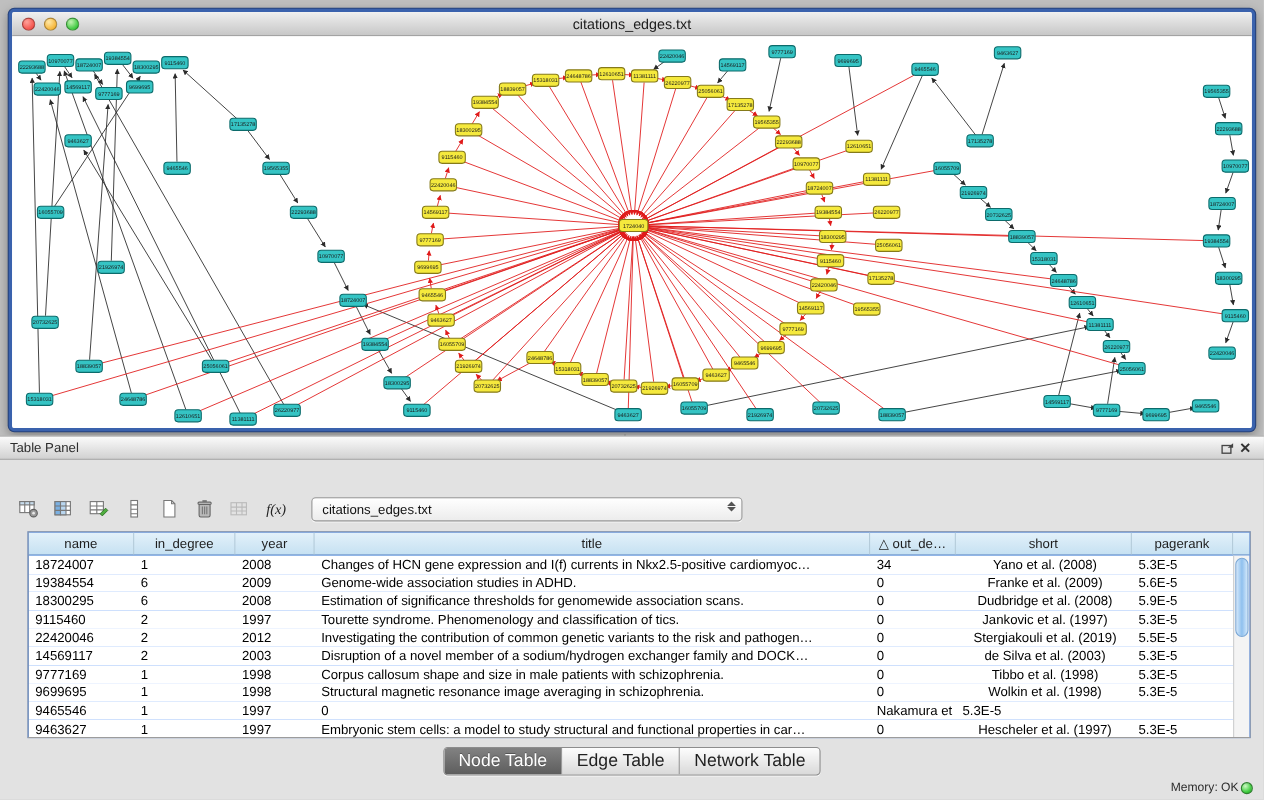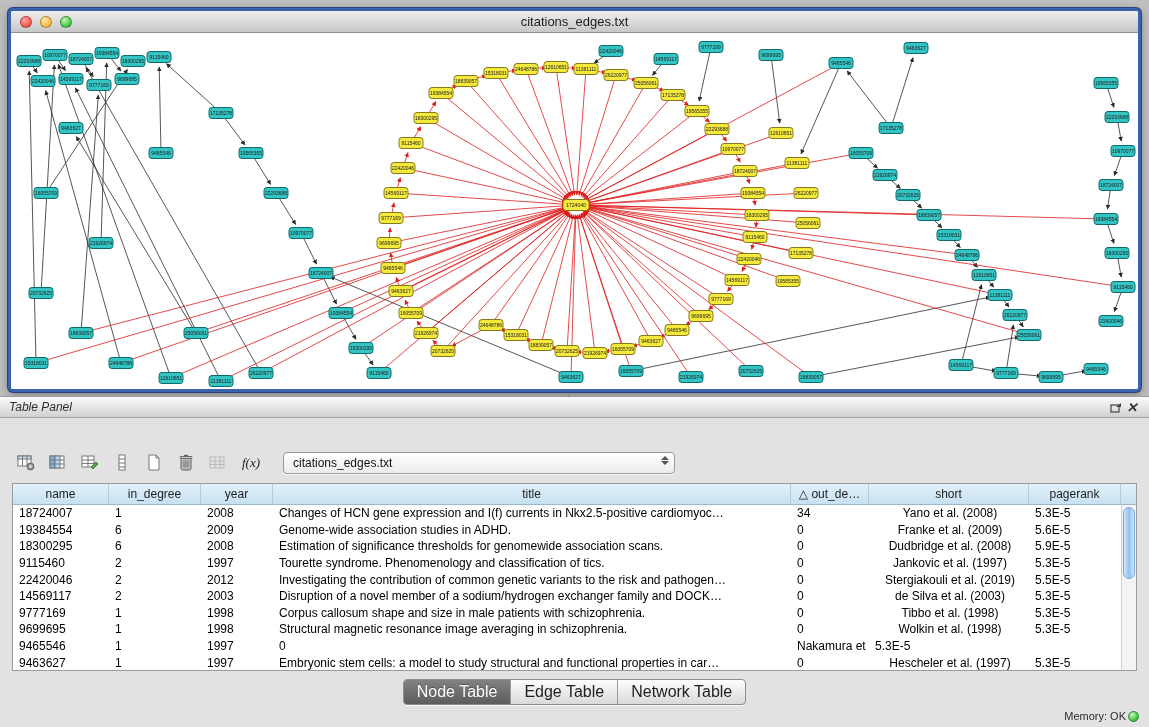--- a/index.html
+++ b/index.html
@@ -31,21 +31,21 @@
   .splitter-grip{ position:absolute; left:566px; top:391px; font-size:9px; color:#6e6e6e; }
 
   
   .table-panel{
     position:absolute; left:0; top:396px; width:1149px; height:331px;
     background:#e2e2e2; border-top:1px solid #9b9b9b;
   }
   .panel-header{
     height:21px; background:linear-gradient(#fbfbfb,#d1d1d1);
     border-bottom:1px solid #a3a3a3; display:flex; align-items:center;
-    padding:0 9px; font-size:12px; color:#2d2d2d;font-style:italic;
+    padding:0 9px; font-size:12px; color:#2d2d2d;
   }
   .panel-header .ph-title{ flex:0 0 auto; }
   .panel-header .spacer{ flex:1; }
   .ph-btn{ width:16px; height:15px; display:flex; align-items:center; justify-content:center;
            color:#444; cursor:default; }
   .ph-btn svg{ display:block; }
   .ph-close{ font-size:13px; font-weight:bold; color:#333; }
 
   .panel-body{ position:relative; padding:0 12px; height:261px; }
 
@@ -68,21 +68,21 @@
     box-shadow:0 1px 0 rgba(255,255,255,.7);
   }
   .combo .arrows{ position:absolute; right:5px; top:3px; display:flex; flex-direction:column; gap:1px; }
   .combo .arrows span{ width:0; height:0; border-left:4px solid transparent; border-right:4px solid transparent; }
   .combo .arrows .up  { border-bottom:4px solid #555; }
   .combo .arrows .down{ border-top:4px solid #555; }
 
   
   .table-wrap{
     margin-top:8px; background:#3b82f6; border:1px solid #9c9c9c;
-    height:188px; position:relative; overflow:hidden;
+    height:188px; position:relative; overflow:hidden;margin-left:13px;
   }
   .thead{
     display:grid; grid-template-columns:96px 92px 72px 1fr 78px 160px 92px 15px;
     background:linear-gradient(#e3f1fa,#c6e1f2);
     border-bottom:1px solid #9fb7c7; height:21px;
   }
   .th{
     font-size:12px; color:#1e1e1e; text-align:center; line-height:20px;
     border-right:1px solid #b4cbda; overflow:hidden; white-space:nowrap;
   }

